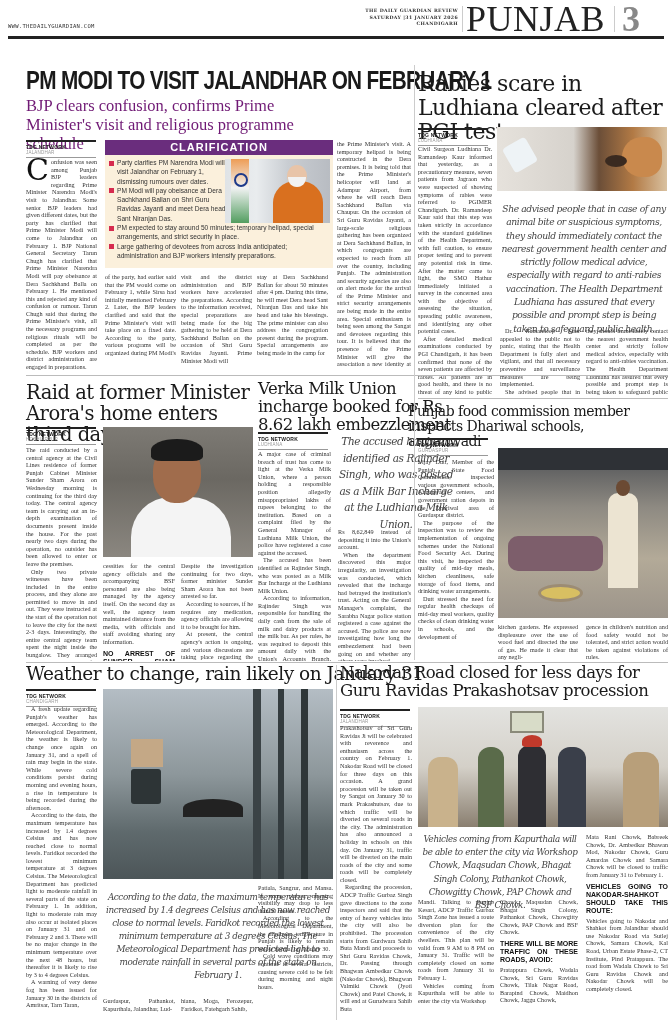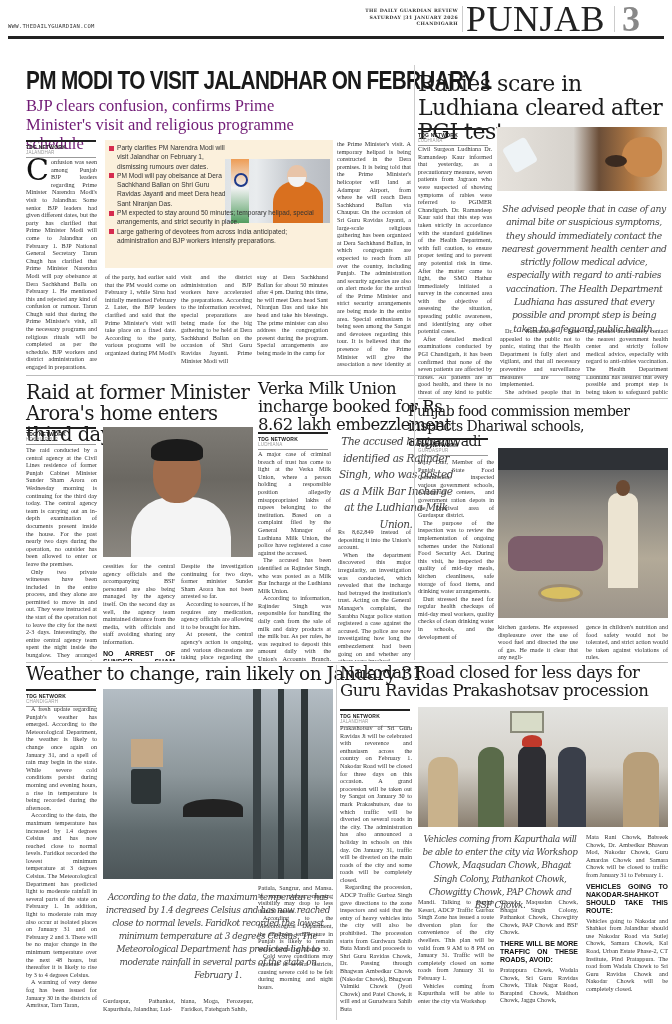--- a/index.html
+++ b/index.html
@@ -52,20 +52,21 @@
 <div class="abs byline" style="left:26px;top:140px;width:70px;">
   <div>TDG NETWORK</div>
   <span>JALANDHAR</span>
 </div>
 <div class="abs body" style="left:26px;top:158px;width:71px;height:212px;">
   <p class="noindent"><span class="dropcap">C</span><span>onfusion was seen among Punjab BJP leaders regarding Prime Minister Narendra Modi's visit to Jalandhar. Some senior BJP leaders had given different dates, but the party has clarified that Prime Minister Modi will come to Jalandhar on February 1. BJP National General Secretary Tarun Chugh has clarified that Prime Minister Narendra Modi will pay obeisance at Dera Sachkhand Balla on February 1. He mentioned this and rejected any kind of confusion or rumour. Tarun Chugh said that during the Prime Minister's visit, all the necessary programs and religious rituals will be completed as per the schedule. BJP workers and district administration are engaged in preparations.</span></p>
 
 </div>
 
 <div class="abs clar-box" style="left:105px;top:140px;width:228px;height:128px;">
+  <div class="clar-title">CLARIFICATION</div>
   <div class="abs photo" style="left:120px;top:19px;width:105px;height:64px;background:linear-gradient(90deg,#dfe3e6 0%,#e9ecee 30%,#c9cdd2 60%,#b8bcc2 100%);">
     <div class="abs" style="left:6px;top:0;width:18px;height:64px;background:linear-gradient(180deg,#f08a30 0%,#f5f5f5 45%,#2e8b3d 100%);opacity:0.8;"></div>
     <div class="abs" style="left:9px;top:14px;width:14px;height:14px;border:2px solid #1f3a8a;border-radius:50%;"></div>
     <div class="abs" style="left:48px;top:22px;width:50px;height:42px;background:#d9701f;border-radius:22px 22px 0 0;"></div>
     <div class="abs" style="left:62px;top:6px;width:20px;height:22px;background:#e8c4a8;border-radius:50%;"></div>
     <div class="abs" style="left:63px;top:18px;width:18px;height:10px;background:#f2f2f2;border-radius:0 0 9px 9px;"></div>
   </div>
   <ul class="clar-list">
     <li style="width:118px;">Party clarifies PM Narendra Modi will visit Jalandhar on February 1, dismissing rumours over dates.</li>
     <li style="width:118px;">PM Modi will pay obeisance at Dera Sachkhand Ballan on Shri Guru Ravidas Jayanti and meet Dera head Sant Niranjan Das.</li>

